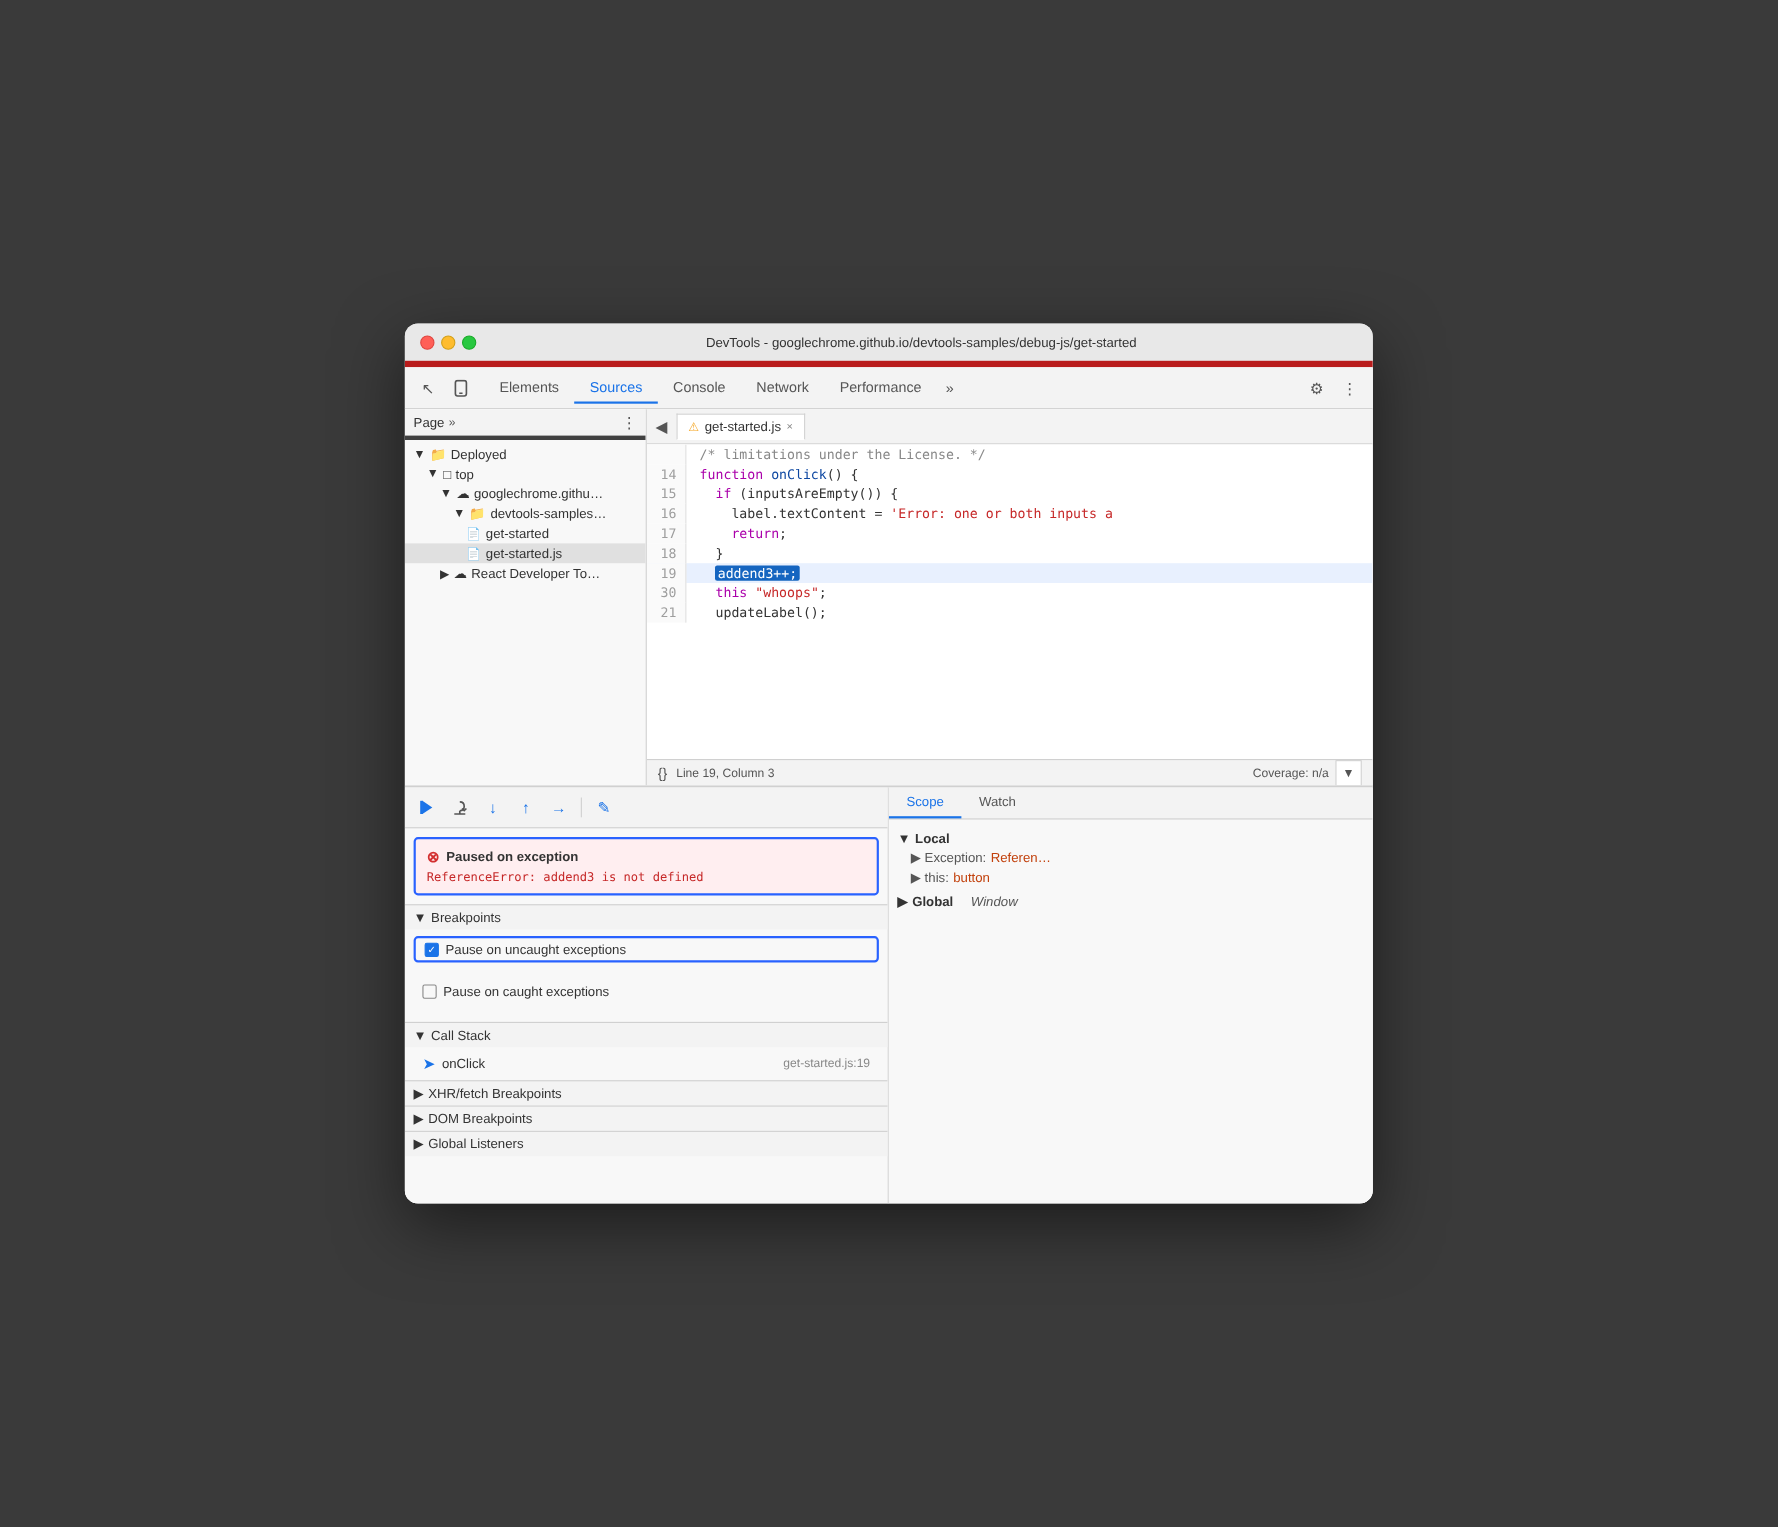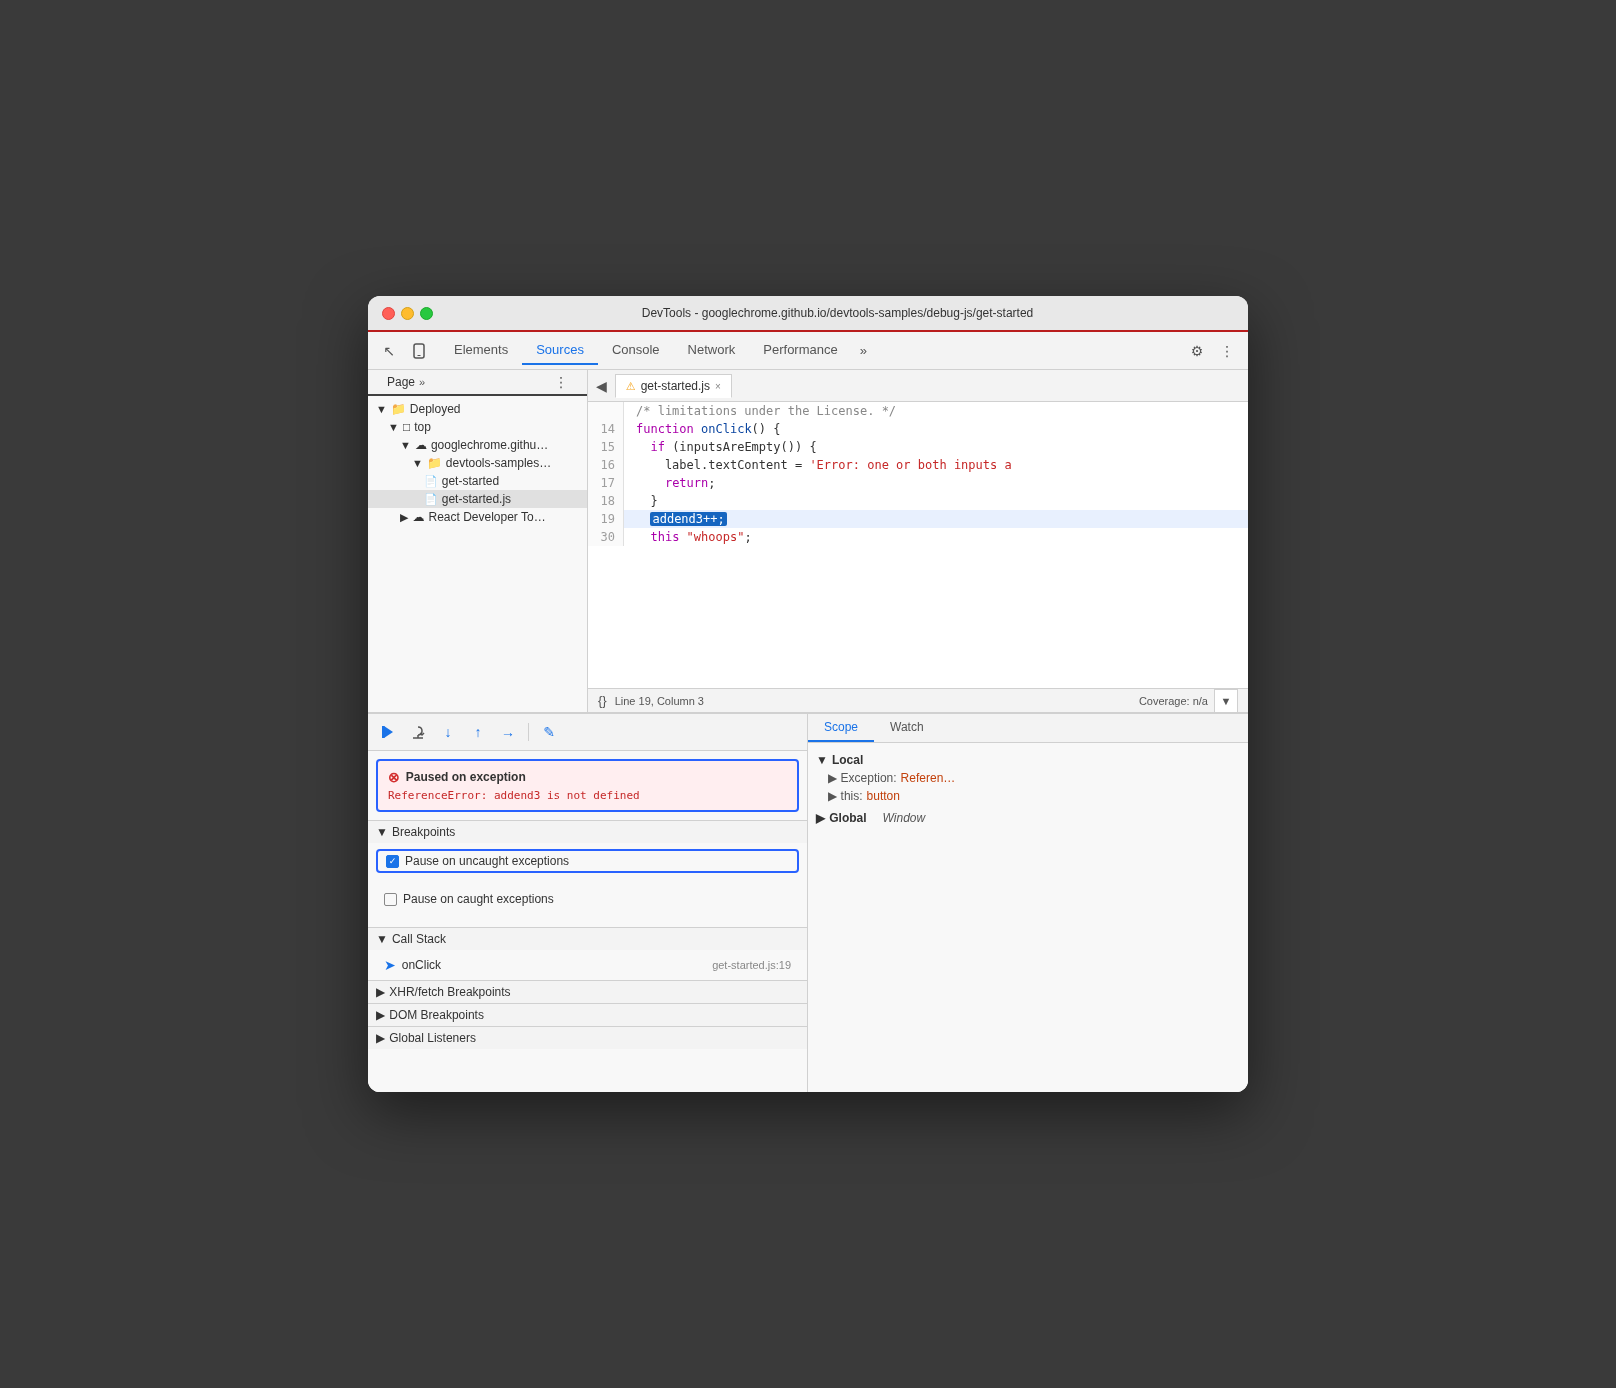--- a/index.html
+++ b/index.html
@@ -13,21 +13,21 @@
     }
     .window {
       width: 880px;
       background: #f0f0f0;
       border-radius: 12px;
       box-shadow: 0 20px 60px rgba(0,0,0,0.5);
       overflow: hidden;
     }
     .titlebar {
       background: #e8e8e8;
-      border-bottom: 2px solid #b91c1c;
+      border-bottom: 6px solid #b91c1c;
       padding: 10px 14px;
       display: flex;
       align-items: center;
       gap: 8px;
     }
     .traffic-lights {
       display: flex;
       gap: 6px;
     }
     .tl {
@@ -117,22 +117,22 @@
       width: 220px;
       border-right: 1px solid #d0d0d0;
       display: flex;
       flex-direction: column;
       background: #f8f8f8;
       overflow-y: auto;
     }
     .left-panel-header {
       display: flex;
       align-items: center;
-      padding: 4px 19px;
-      border-bottom: 2px solid #404040;
+      padding: 4px 8px;
+      border-bottom: 4px solid #404040;
       background: #f3f3f3;
     }
     .left-panel-header span {
       font-size: 12px;
       color: #333;
     }
     .file-tree {
       font-size: 12px;
       color: #333;
       padding: 4px 0;
@@ -533,20 +533,24 @@
             <span class="line-content">  }</span>
           </div>
           <div class="code-line highlighted">
             <span class="line-num">19</span>
             <span class="line-content">  <span class="highlight-box">addend3++;</span></span>
           </div>
           <div class="code-line">
             <span class="line-num">30</span>
             <span class="line-content">  <span class="kw">this</span> <span class="str">"whoops"</span>;</span>
           </div>
+          <div class="code-line">
+            <span class="line-num">21</span>
+            <span class="line-content">  updateLabel();</span>
+          </div>
         </div>
 
         <div class="status-bar">
           <span style="margin-right:8px;font-size:13px;color:#555;">{}</span>
           <span>Line 19, Column 3</span>
           <div class="right" style="display:flex;align-items:center;gap:6px;">
             <span>Coverage: n/a</span>
             <div class="coverage-btn">▼</div>
           </div>
         </div>

